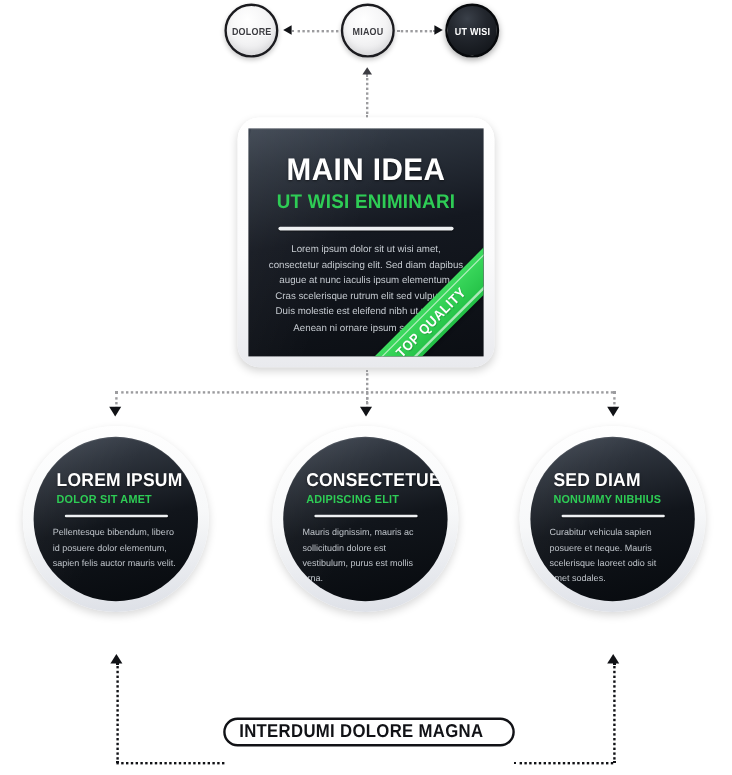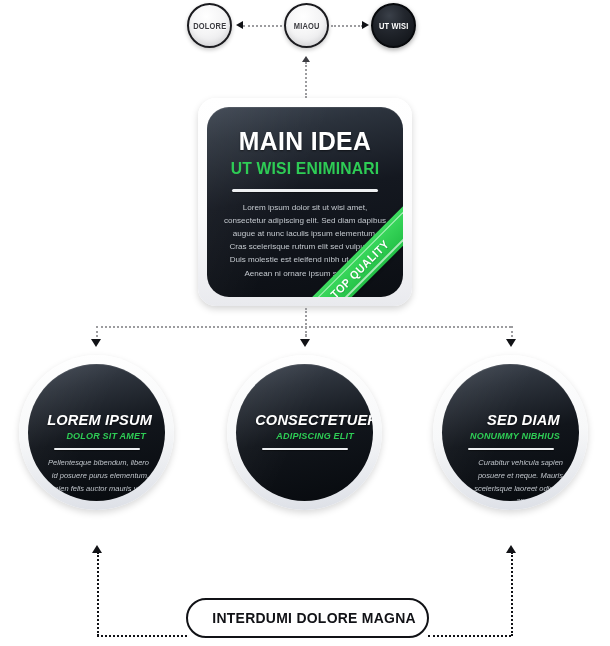--- a/index.html
+++ b/index.html
@@ -22,21 +22,21 @@
              border:2.6px solid #07090c;
              box-shadow:0 2px 5px rgba(0,0,0,.35);}
   .topc.dark span{color:#ffffff;}
 
   
   #main-card{position:absolute;left:198px;top:98px;width:214px;height:208px;
              border-radius:18px;
              background:linear-gradient(180deg,#ffffff 0%,#fbfbfc 55%,#e9eaee 100%);
              box-shadow:0 3px 7px rgba(0,0,0,.17),0 1px 0 #fff inset;
              box-sizing:border-box;padding:9px;}
-  #main-panel{position:relative;width:100%;height:100%;border-radius:22px;
+  #main-panel{position:relative;width:100%;height:100%;border-radius:0;
               overflow:hidden;box-sizing:border-box;
               background:linear-gradient(170deg,#3c4450 0%,#2b323c 16%,#141820 46%,#0b0e13 100%);
               box-shadow:inset 0 1px 0 rgba(255,255,255,.09);}
   #panel-gloss{position:absolute;left:-10%;top:-5%;width:70%;height:112%;
                background:linear-gradient(100deg,rgba(255,255,255,.055),rgba(255,255,255,0) 72%);
                transform:skewX(-13deg);pointer-events:none;}
   #main-title{text-align:center;color:#fff;font-weight:bold;font-size:26px;
               letter-spacing:.4px;margin:19px 0 0;transform:scaleX(.95);
               text-shadow:0 1px 2px rgba(0,0,0,.5);}
   #main-sub{text-align:center;color:#2ecc55;font-weight:bold;font-size:16.5px;
@@ -65,34 +65,34 @@
   .bigc{position:absolute;width:155px;height:155px;border-radius:50%;
         background:linear-gradient(175deg,#ffffff 0%,#f7f8f9 50%,#dcdfe6 100%);
         box-shadow:0 3px 7px rgba(0,0,0,.15);box-sizing:border-box;padding:9px;}
   .bigc-in{position:relative;width:100%;height:100%;border-radius:50%;
            overflow:hidden;box-sizing:border-box;
            background:linear-gradient(168deg,#434a55 0%,#2d333c 20%,#11151b 52%,#070a0e 100%);
            box-shadow:inset 0 1px 0 rgba(255,255,255,.08);}
   .bigc-gloss{position:absolute;left:-14%;top:-8%;width:74%;height:118%;
               background:linear-gradient(102deg,rgba(255,255,255,.06),rgba(255,255,255,0) 74%);
               transform:skewX(-14deg);pointer-events:none;}
-  .bigc-body{position:absolute;left:0;right:0;top:47px;text-align:right;padding:0 16px;
-             box-sizing:border-box;font-style:italic;}
+  .bigc-body{position:absolute;left:0;right:0;top:28px;text-align:left;padding:0 16px;
+             box-sizing:border-box;}
   .bigc-t{color:#fff;font-weight:bold;font-size:15.5px;letter-spacing:.2px;
           transform:scaleX(.94);text-shadow:0 1px 2px rgba(0,0,0,.5);white-space:nowrap;}
   .bigc-s{color:#2ecc55;font-weight:bold;font-size:9.6px;letter-spacing:.2px;
           transform:scaleX(.94);margin-top:1px;white-space:nowrap;}
   .bigc-r{width:86px;height:2.4px;background:#eef0f2;margin:7px auto 0;border-radius:2px;
           box-shadow:0 1px 1px rgba(0,0,0,.4);}
   .bigc-p{color:#bfc4ca;font-size:7.5px;line-height:1.68;margin-top:7px;}
 
   
-  #bottom-pill{position:absolute;left:186px;top:598px;width:243px;height:40px;
+  #bottom-pill{position:absolute;left:186px;top:598px;width:243px;height:24px;
                border-radius:22px;background:#fff;border:2.8px solid #111216;
-               box-sizing:border-box;display:flex;align-items:center;justify-content:flex-end;}
+               box-sizing:border-box;display:flex;align-items:center;justify-content:flex-start;}
   #bottom-pill span{color:#111216;font-weight:bold;font-size:15.5px;letter-spacing:.3px;
                     transform:scaleX(.9);white-space:nowrap;}
 
   
   .dotH-g{position:absolute;height:0;border-top:2px dotted #9c9c9f;}
   .dotV-g{position:absolute;width:0;border-left:2px dotted #9c9c9f;}
   .dotH-k{position:absolute;height:0;border-top:2.4px dotted #111216;}
   .dotV-k{position:absolute;width:0;border-left:2.4px dotted #111216;}
   .tri{position:absolute;width:0;height:0;}
   .tri-d{border-left:5.5px solid transparent;border-right:5.5px solid transparent;
@@ -158,32 +158,33 @@
 <div class="dotV-g" style="left:511px;top:326px;height:15px;"></div>
 <div class="tri tri-d" style="left:506px;top:339px;"></div>
 
 <div class="bigc" style="left:19px;top:355px;">
   <div class="bigc-in">
     <div class="bigc-gloss"></div>
     <div class="bigc-body">
       <div class="bigc-t cond">LOREM IPSUM</div>
       <div class="bigc-s cond">DOLOR SIT AMET</div>
       <div class="bigc-r"></div>
-      <div class="bigc-p">Pellentesque bibendum, libero id posuere purus elementum, sapien felis auctor mauris velit.</div>
+      <div class="bigc-p">Pellentesque bibendum, libero id posuere dolor elementum, sapien felis auctor mauris velit.</div>
     </div>
   </div>
 </div>
 
 <div class="bigc" style="left:227px;top:355px;">
   <div class="bigc-in">
     <div class="bigc-gloss"></div>
     <div class="bigc-body">
       <div class="bigc-t cond">CONSECTETUER</div>
       <div class="bigc-s cond">ADIPISCING ELIT</div>
       <div class="bigc-r"></div>
+      <div class="bigc-p">Mauris dignissim, mauris ac sollicitudin dolore est vestibulum, purus est mollis urna.</div>
     </div>
   </div>
 </div>
 
 <div class="bigc" style="left:433px;top:355px;">
   <div class="bigc-in">
     <div class="bigc-gloss"></div>
     <div class="bigc-body">
       <div class="bigc-t cond">SED DIAM</div>
       <div class="bigc-s cond">NONUMMY NIBHIUS</div>

